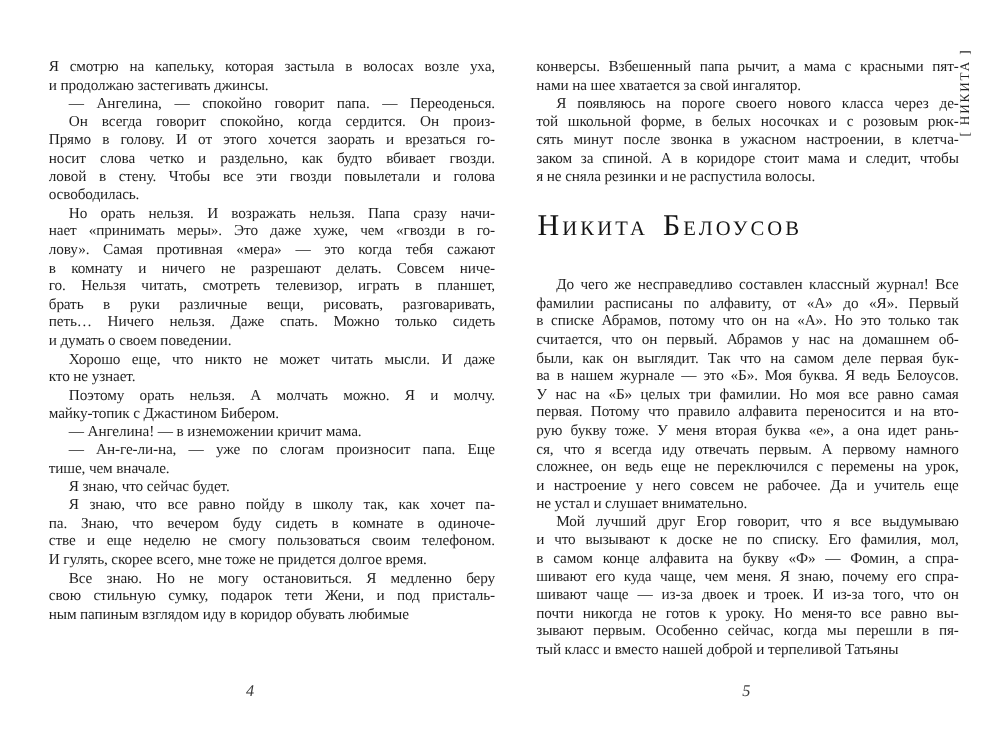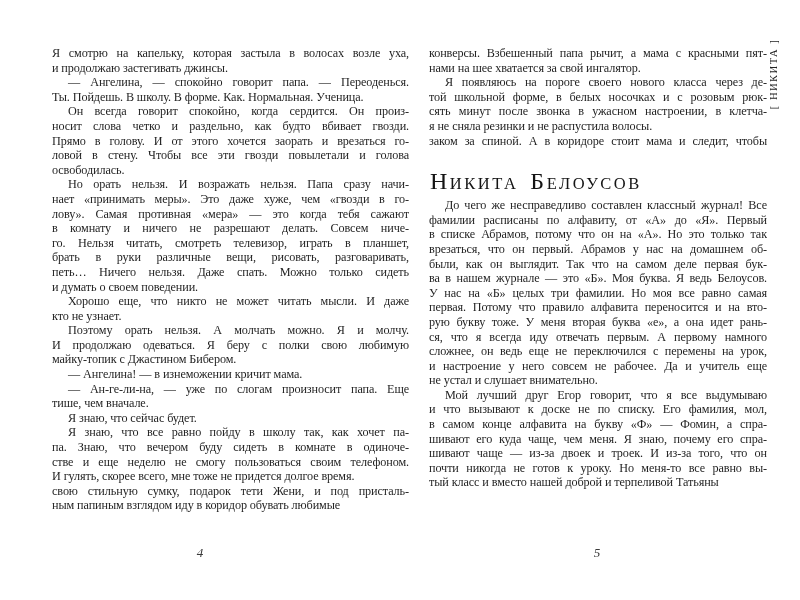--- a/index.html
+++ b/index.html
@@ -14,21 +14,21 @@
     background: #ffffff;
     overflow: hidden;
     font-family: "Liberation Serif", serif;
     color: #1f1f1f;
   }
   .text-column {
     position: absolute;
     top: 46px;
   }
   #left-column {
-    left: 52px;
+    left: 39px;
     width: 357px;
   }
   #right-column {
     left: 429px;
     width: 338px;
   }
   .para { margin: 0; }
   .line {
     font-size: 12.2px;
     line-height: 14.6px;
@@ -39,21 +39,21 @@
     text-align-last: justify;
     white-space: nowrap;
   }
   .line.last {
     text-align-last: auto;
     white-space: normal;
   }
   .para.indent .line.first { text-indent: 16px; }
 
   .chapter-heading {
-    margin: 20px 0 3px 1px;
+    margin: 20px 0 25px 1px;
     height: 27px;
     line-height: 27px;
     color: #141414;
     text-align: left;
     text-align-last: auto;
     white-space: nowrap;
   }
   .chapter-heading .hword { margin-right: 12px; letter-spacing: 2.5px; }
   .chapter-heading .cap   { font-size: 24px; }
   .chapter-heading .smallcap { font-size: 16.5px; }
@@ -88,108 +88,108 @@
 <div id="spread">
 
   <div class="page">
     <div class="text-column" id="left-column">
         <div class="para">
           <div class="line first">Я смотрю на капельку, которая застыла в волосах возле уха,</div>
           <div class="line last">и продолжаю застегивать джинсы.</div>
         </div>
         <div class="para indent">
           <div class="line first">— Ангелина, — спокойно говорит папа. — Переоденься.</div>
-          <div class="line last">Ты. Пойдешь. В школу. В форме. Как. Нормальная. Ученица.</div>
         </div>
         <div class="para indent">
           <div class="line first">Он всегда говорит спокойно, когда сердится. Он произ-</div>
+          <div class="line">Прямо в голову. И от этого хочется заорать и врезаться го-</div>
           <div class="line">носит слова четко и раздельно, как будто вбивает гвозди.</div>
-          <div class="line">Прямо в голову. И от этого хочется заорать и врезаться го-</div>
           <div class="line">ловой в стену. Чтобы все эти гвозди повылетали и голова</div>
           <div class="line last">освободилась.</div>
         </div>
         <div class="para indent">
           <div class="line first">Но орать нельзя. И возражать нельзя. Папа сразу начи-</div>
           <div class="line">нает «принимать меры». Это даже хуже, чем «гвозди в го-</div>
           <div class="line">лову». Самая противная «мера» — это когда тебя сажают</div>
           <div class="line">в комнату и ничего не разрешают делать. Совсем ниче-</div>
           <div class="line">го. Нельзя читать, смотреть телевизор, играть в планшет,</div>
           <div class="line">брать в руки различные вещи, рисовать, разговаривать,</div>
           <div class="line">петь… Ничего нельзя. Даже спать. Можно только сидеть</div>
           <div class="line last">и думать о своем поведении.</div>
         </div>
         <div class="para indent">
           <div class="line first">Хорошо еще, что никто не может читать мысли. И даже</div>
           <div class="line last">кто не узнает.</div>
         </div>
         <div class="para indent">
           <div class="line first">Поэтому орать нельзя. А молчать можно. Я и молчу.</div>
-          <div class="line">И продолжаю одеваться. Я беру с полки свою любимую</div>
           <div class="line last">майку-топик с Джастином Бибером.</div>
         </div>
         <div class="para indent">
           <div class="line last first">— Ангелина! — в изнеможении кричит мама.</div>
         </div>
         <div class="para indent">
           <div class="line first">— Ан-ге-ли-на, — уже по слогам произносит папа. Еще</div>
           <div class="line last">тише, чем вначале.</div>
         </div>
         <div class="para indent">
           <div class="line last first">Я знаю, что сейчас будет.</div>
         </div>
         <div class="para indent">
           <div class="line first">Я знаю, что все равно пойду в школу так, как хочет па-</div>
           <div class="line">па. Знаю, что вечером буду сидеть в комнате в одиноче-</div>
           <div class="line">стве и еще неделю не смогу пользоваться своим телефоном.</div>
           <div class="line last">И гулять, скорее всего, мне тоже не придется долгое время.</div>
         </div>
         <div class="para indent">
+          <div class="line first">Все знаю. Но не могу остановиться. Я медленно беру</div>
           <div class="line">свою стильную сумку, подарок тети Жени, и под присталь-</div>
           <div class="line last">ным папиным взглядом иду в коридор обувать любимые</div>
         </div>
       </div>
     <div class="page-number" id="page-number-left">4</div>
   </div>
 
   <div class="page">
     <div class="text-column" id="right-column">
         <div class="para">
           <div class="line first">конверсы. Взбешенный папа рычит, а мама с красными пят-</div>
           <div class="line last">нами на шее хватается за свой ингалятор.</div>
         </div>
         <div class="para indent">
           <div class="line first">Я появляюсь на пороге своего нового класса через де-</div>
           <div class="line">той школьной форме, в белых носочках и с розовым рюк-</div>
           <div class="line">сять минут после звонка в ужасном настроении, в клетча-</div>
+          <div class="line">заком за спиной. А в коридоре стоит мама и следит, чтобы</div>
           <div class="line last">я не сняла резинки и не распустила волосы.</div>
-          <div class="line">заком за спиной. А в коридоре стоит мама и следит, чтобы</div>
         </div>
         <div class="chapter-heading"><span class="hword"><span class="cap">Н</span><span class="smallcap">ИКИТА</span></span><span class="hword"><span class="cap">Б</span><span class="smallcap">ЕЛОУСОВ</span></span></div>
         <div class="para indent">
           <div class="line first">До чего же несправедливо составлен классный журнал! Все</div>
           <div class="line">фамилии расписаны по алфавиту, от «А» до «Я». Первый</div>
           <div class="line">в списке Абрамов, потому что он на «А». Но это только так</div>
-          <div class="line">врезаться, что он первый. Абрамов у нас на домашнем об-</div>
+          <div class="line">считается, что он первый. Абрамов у нас на домашнем об-</div>
           <div class="line">были, как он выглядит. Так что на самом деле первая бук-</div>
           <div class="line">ва в нашем журнале — это «Б». Моя буква. Я ведь Белоусов.</div>
           <div class="line">У нас на «Б» целых три фамилии. Но моя все равно самая</div>
           <div class="line">первая. Потому что правило алфавита переносится и на вто-</div>
           <div class="line">рую букву тоже. У меня вторая буква «е», а она идет рань-</div>
           <div class="line">ся, что я всегда иду отвечать первым. А первому намного</div>
           <div class="line">сложнее, он ведь еще не переключился с перемены на урок,</div>
           <div class="line">и настроение у него совсем не рабочее. Да и учитель еще</div>
           <div class="line last">не устал и слушает внимательно.</div>
         </div>
         <div class="para indent">
           <div class="line first">Мой лучший друг Егор говорит, что я все выдумываю</div>
           <div class="line">и что вызывают к доске не по списку. Его фамилия, мол,</div>
           <div class="line">в самом конце алфавита на букву «Ф» — Фомин, а спра-</div>
           <div class="line">шивают его куда чаще, чем меня. Я знаю, почему его спра-</div>
           <div class="line">шивают чаще — из-за двоек и троек. И из-за того, что он</div>
           <div class="line">почти никогда не готов к уроку. Но меня-то все равно вы-</div>
+          <div class="line">зывают первым. Особенно сейчас, когда мы перешли в пя-</div>
           <div class="line last">тый класс и вместо нашей доброй и терпеливой Татьяны</div>
         </div>
       </div>
     <div class="page-number" id="page-number-right">5</div>
   </div>
 
   <div class="margin-tab">[ НИКИТА ]</div>
 
 </div>
 

